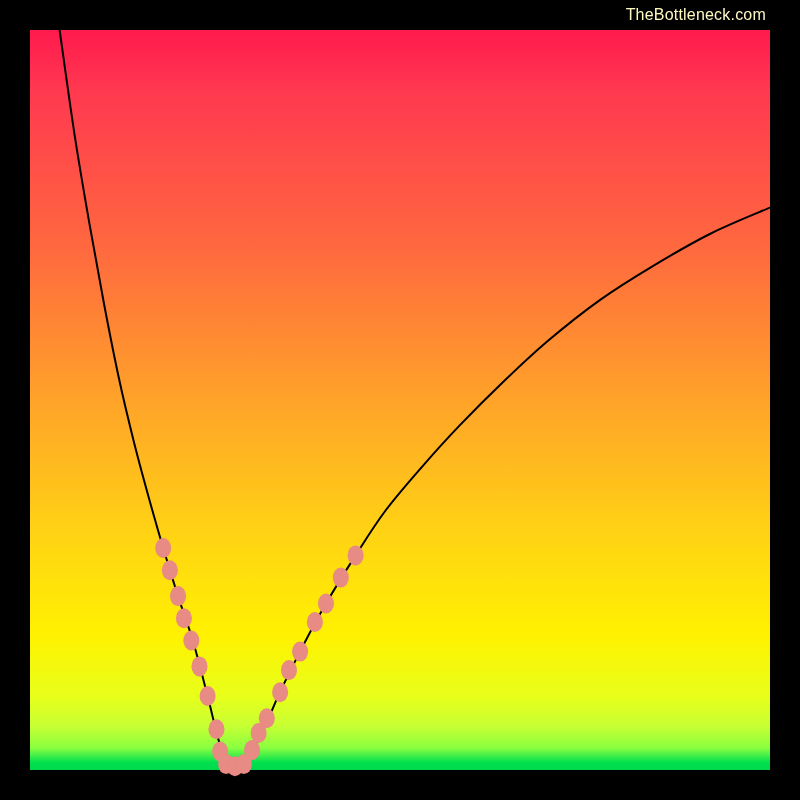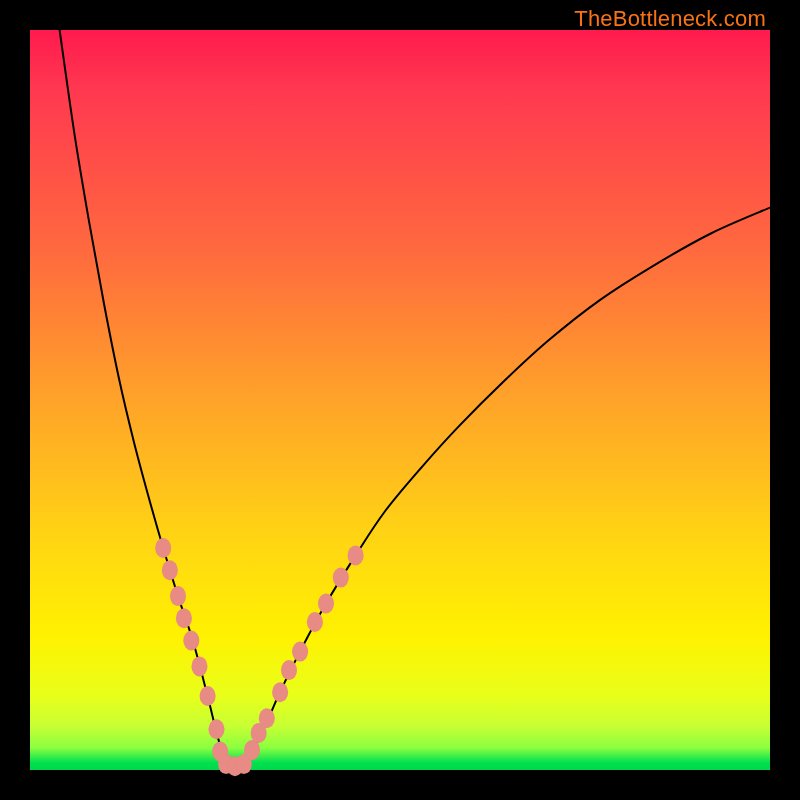--- a/index.html
+++ b/index.html
@@ -36,22 +36,22 @@
       #c8ff33 94%,
       #8bff40 97%,
       #00e050 99%,
       #00d84a 100%
     );
   }
   .watermark {
     position: absolute;
     top: 6px;
     right: 34px;
-    color: #f97316;
-    font-size: 22px;
+    color: #fef9c3;
+    font-size: 16px;
     font-weight: 500;
     pointer-events: none;
     user-select: none;
     letter-spacing: 0.2px;
   }
   svg.curve {
     position: absolute;
     left: 0;
     top: 0;
     width: 740px;

